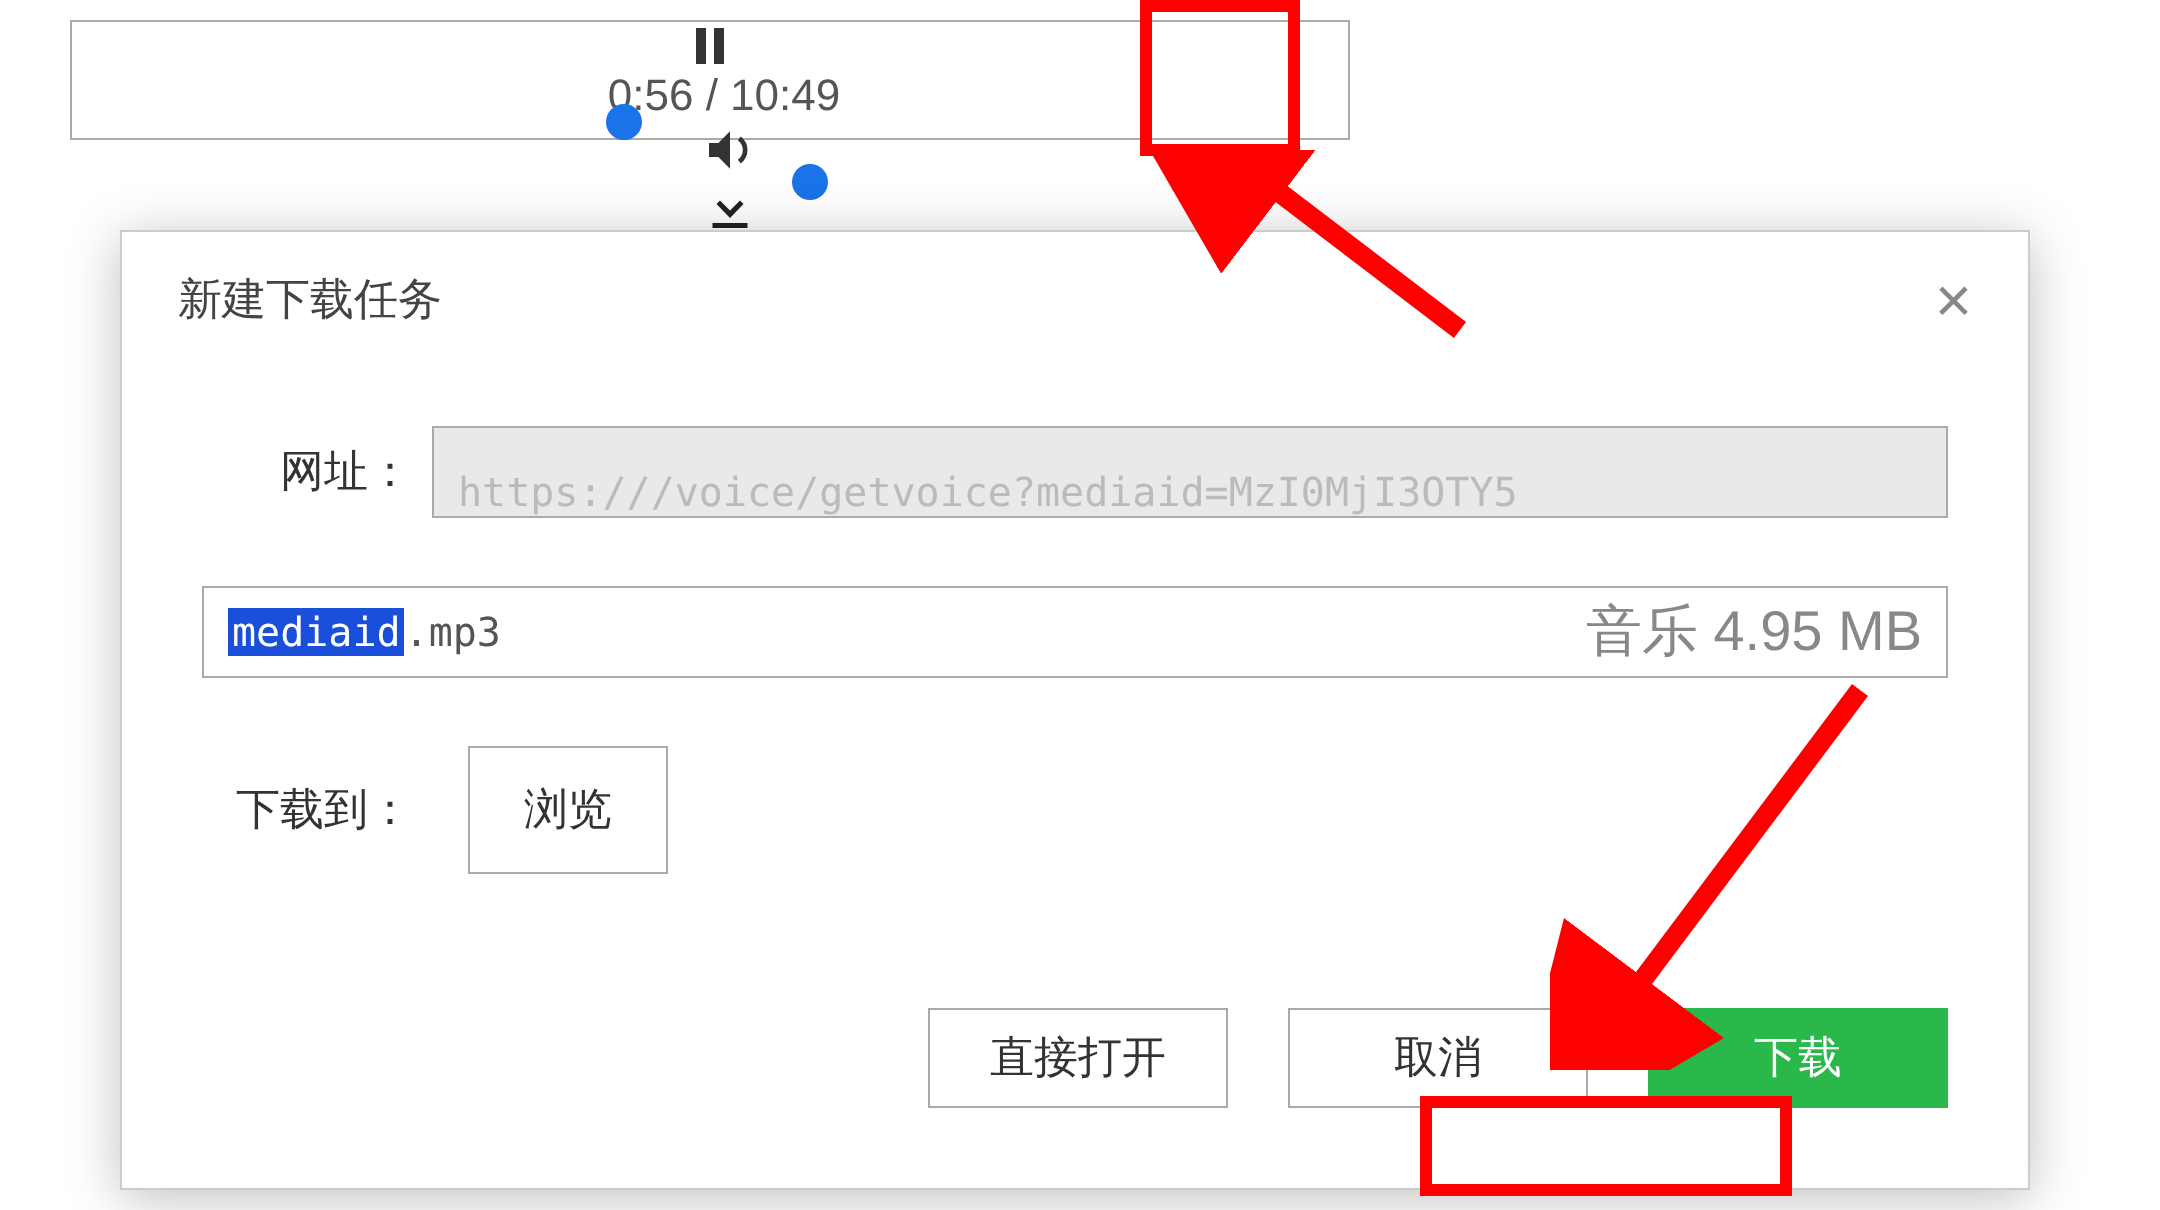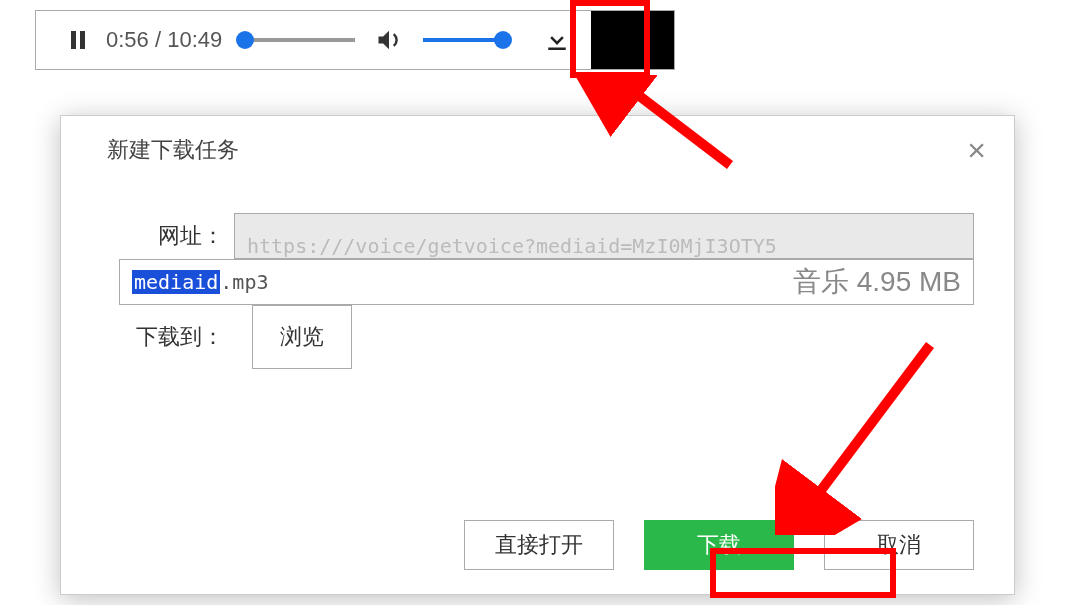--- a/index.html
+++ b/index.html
@@ -13,21 +13,22 @@
 
     
     .player {
       position: absolute;
       top: 10px; left: 35px;
       width: 640px; height: 60px;
       border: 1px solid #aaa;
       display: flex;
       align-items: center;
       background: #fff;
-      padding-left: 28px;
+      padding-left: 0;
+      flex-direction: column;
     }
     .pause-btn {
       width: 28px; height: 28px;
       display: flex; justify-content: center; align-items: center;
       cursor: pointer;
     }
     .pause-btn svg { width: 24px; height: 24px; fill: #333; }
     .time {
       margin-left: 14px;
       font-size: 22px;
@@ -77,35 +78,35 @@
     }
 
     
     .dialog {
       position: absolute;
       top: 115px; left: 60px;
       width: 955px; height: 480px;
       background: #fff;
       border: 1px solid #ccc;
       box-shadow: 0 4px 25px rgba(0,0,0,0.25);
-      padding-left: 18px;
     }
     .dlg-title {
       padding: 18px 28px 12px 28px;
       font-size: 22px;
       color: #444;
       display: flex;
       justify-content: space-between;
       align-items: center;
     }
     .close-x { font-size: 32px; color: #888; cursor: pointer; line-height: 1; }
     .rows { padding: 35px 40px 0 40px; }
     .row {
       display: flex;
       align-items: center;
+      margin-bottom: 34px;
     }
     .row-label {
       width: 105px;
       text-align: right;
       font-size: 22px;
       color: #333;
       margin-right: 10px;
     }
     .row-field {
       flex: 1;
@@ -142,21 +143,21 @@
       border: 1px solid #aaa;
       background: #fff;
       font-size: 22px;
       color: #333;
       display: flex; align-items: center; justify-content: center;
       cursor: pointer;
     }
 
     .dlg-buttons {
       position: absolute;
-      bottom: 24px; right: 40px;
+      bottom: 40px; right: 40px;
       display: flex;
       gap: 30px;
     }
     .btn {
       width: 150px; height: 50px;
       border: 1px solid #aaa;
       background: #fff;
       font-size: 22px;
       color: #333;
       display: flex; align-items: center; justify-content: center;
@@ -237,22 +238,22 @@
     </div>
 
     <div class="row" data-name="path-row">
       <div class="row-label" data-name="path-label">下载到：</div>
       <div class="browse-btn" data-name="browse-button">浏览</div>
     </div>
   </div>
 
   <div class="dlg-buttons" data-name="dialog-buttons">
     <div class="btn" data-name="open-direct-button">直接打开</div>
+    <div class="btn" data-name="cancel-button">取消</div>
     <div class="btn primary" data-name="download-confirm-button">下载</div>
-    <div class="btn" data-name="cancel-button">取消</div>
   </div>
 </div>
 
 <div class="redbox" style="top:0;left:570px;width:80px;height:78px" data-name="annotation-box-download-icon"></div>
 
 <style>.redbox:nth-of-type(2){top:559px;left:712px;width:183px;height:40px;}</style>
 <div class="redbox" style="top:548px;left:710px;width:186px;height:50px" data-name="annotation-box-download-btn"></div>
 
 <style>
   [data-name="annotation-box-download-btn"]{top:505px;left:700px;width:190px;height:90px}

